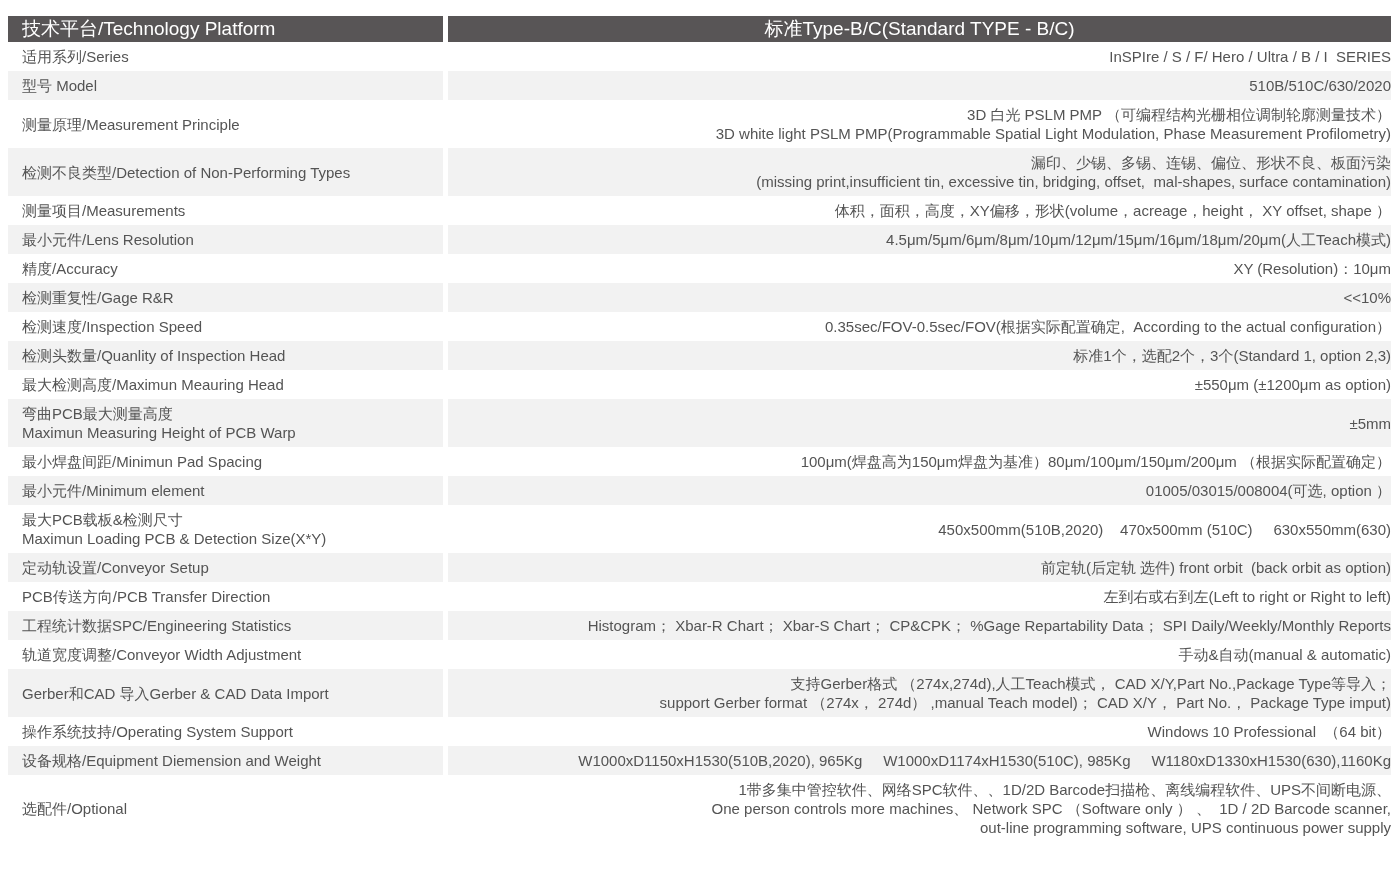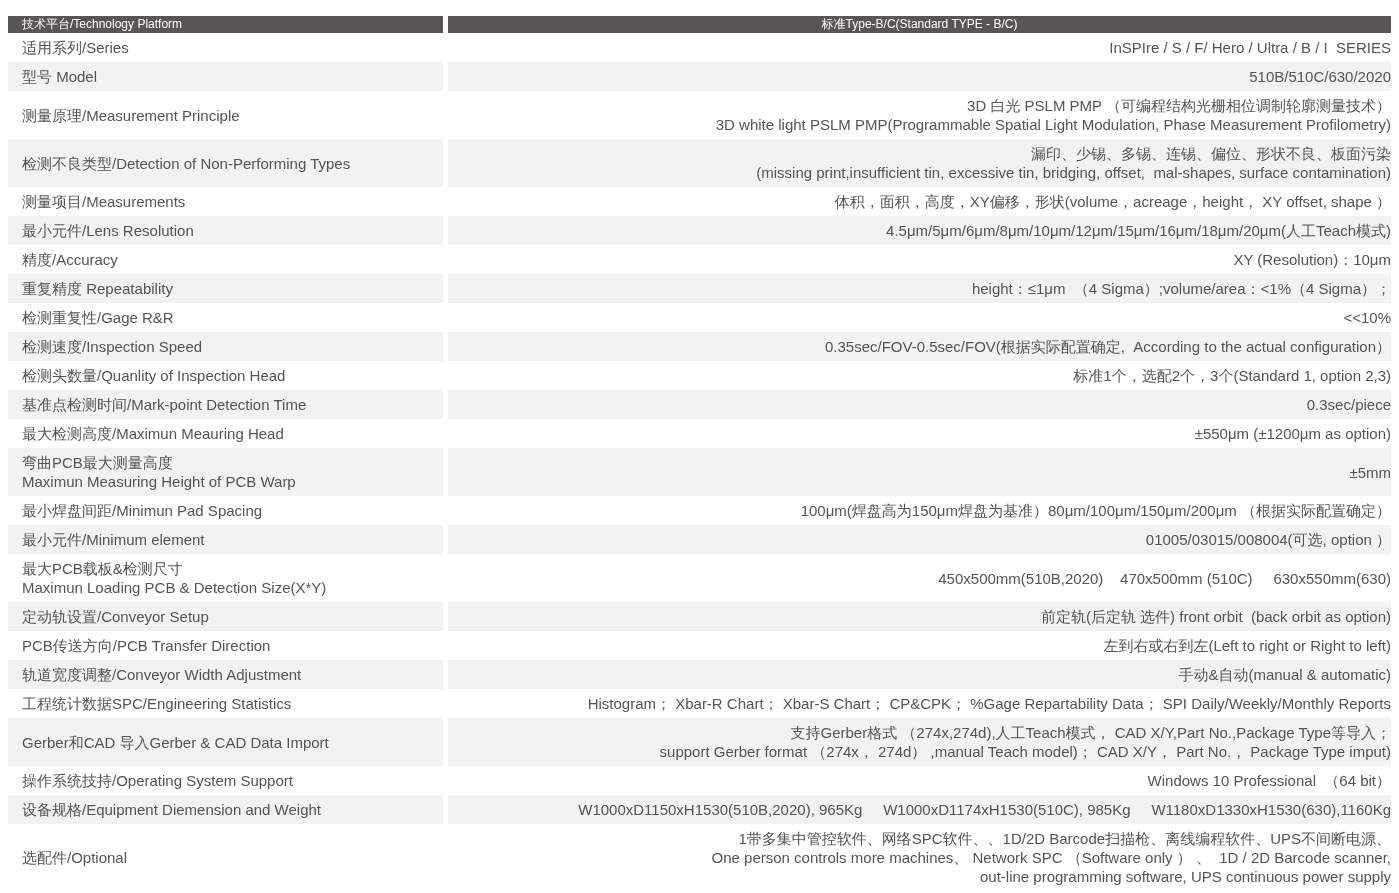--- a/index.html
+++ b/index.html
@@ -27,21 +27,21 @@
   col.c-label { width: 435px; }
   col.c-gap   { width: 5px; }
   col.c-value { width: 943px; }
 
   thead th {
     background: var(--header-bg, #585556);
     color: var(--header-text, #ffffff);
     font-weight: normal;
     height: 14px;
     padding: 0;
-    font-size: 12px;
+    font-size: 19px;
     margin-top: 44px;
   }
   th.label-cell {
     text-align: left;
     padding-left: 14px;
   }
   th.value-cell { }
 
   td.gap-cell, th.gap-cell {
     background: #ffffff;
@@ -116,43 +116,33 @@
     <td class="label-cell">最小元件/Lens Resolution</td>
     <td class="gap-cell"></td>
     <td class="value-cell">4.5μm/5μm/6μm/8μm/10μm/12μm/15μm/16μm/18μm/20μm(人工Teach模式)</td>
   </tr>
         <tr>
     <td class="label-cell">精度/Accuracy</td>
     <td class="gap-cell"></td>
     <td class="value-cell">XY (Resolution)：10μm</td>
   </tr>
         <tr>
-    <td class="label-cell">重复精度 Repeatability</td>
-    <td class="gap-cell"></td>
-    <td class="value-cell">height：≤1μm  （4 Sigma）;volume/area：&lt;1%（4 Sigma）；</td>
-  </tr>
-        <tr>
     <td class="label-cell">检测重复性/Gage R&amp;R</td>
     <td class="gap-cell"></td>
     <td class="value-cell">&lt;&lt;10%</td>
   </tr>
         <tr>
     <td class="label-cell">检测速度/Inspection Speed</td>
     <td class="gap-cell"></td>
     <td class="value-cell">0.35sec/FOV-0.5sec/FOV(根据实际配置确定,  According to the actual configuration）</td>
   </tr>
         <tr>
     <td class="label-cell">检测头数量/Quanlity of Inspection Head</td>
     <td class="gap-cell"></td>
     <td class="value-cell">标准1个，选配2个，3个(Standard 1, option 2,3)</td>
-  </tr>
-        <tr>
-    <td class="label-cell">基准点检测时间/Mark-point Detection Time</td>
-    <td class="gap-cell"></td>
-    <td class="value-cell">0.3sec/piece</td>
   </tr>
         <tr>
     <td class="label-cell">最大检测高度/Maximun Meauring Head</td>
     <td class="gap-cell"></td>
     <td class="value-cell">±550μm (±1200μm as option)</td>
   </tr>
         <tr>
     <td class="label-cell">弯曲PCB最大测量高度
 Maximun Measuring Height of PCB Warp</td>
     <td class="gap-cell"></td>
@@ -178,28 +168,28 @@
     <td class="label-cell">定动轨设置/Conveyor Setup</td>
     <td class="gap-cell"></td>
     <td class="value-cell">前定轨(后定轨 选件) front orbit  (back orbit as option)</td>
   </tr>
         <tr>
     <td class="label-cell">PCB传送方向/PCB Transfer Direction</td>
     <td class="gap-cell"></td>
     <td class="value-cell">左到右或右到左(Left to right or Right to left)</td>
   </tr>
         <tr>
+    <td class="label-cell">工程统计数据SPC/Engineering Statistics</td>
+    <td class="gap-cell"></td>
+    <td class="value-cell">Histogram； Xbar-R Chart； Xbar-S Chart； CP&amp;CPK； %Gage Repartability Data； SPI Daily/Weekly/Monthly Reports</td>
+  </tr>
+        <tr>
     <td class="label-cell">轨道宽度调整/Conveyor Width Adjustment</td>
     <td class="gap-cell"></td>
     <td class="value-cell">手动&amp;自动(manual &amp; automatic)</td>
-  </tr>
-        <tr>
-    <td class="label-cell">工程统计数据SPC/Engineering Statistics</td>
-    <td class="gap-cell"></td>
-    <td class="value-cell">Histogram； Xbar-R Chart； Xbar-S Chart； CP&amp;CPK； %Gage Repartability Data； SPI Daily/Weekly/Monthly Reports</td>
   </tr>
         <tr>
     <td class="label-cell">Gerber和CAD 导入Gerber &amp; CAD Data Import</td>
     <td class="gap-cell"></td>
     <td class="value-cell">支持Gerber格式 （274x,274d),人工Teach模式， CAD X/Y,Part No.,Package Type等导入；
 support Gerber format （274x， 274d） ,manual Teach model)； CAD X/Y， Part No.， Package Type imput)</td>
   </tr>
         <tr>
     <td class="label-cell">操作系统技持/Operating System Support</td>
     <td class="gap-cell"></td>

